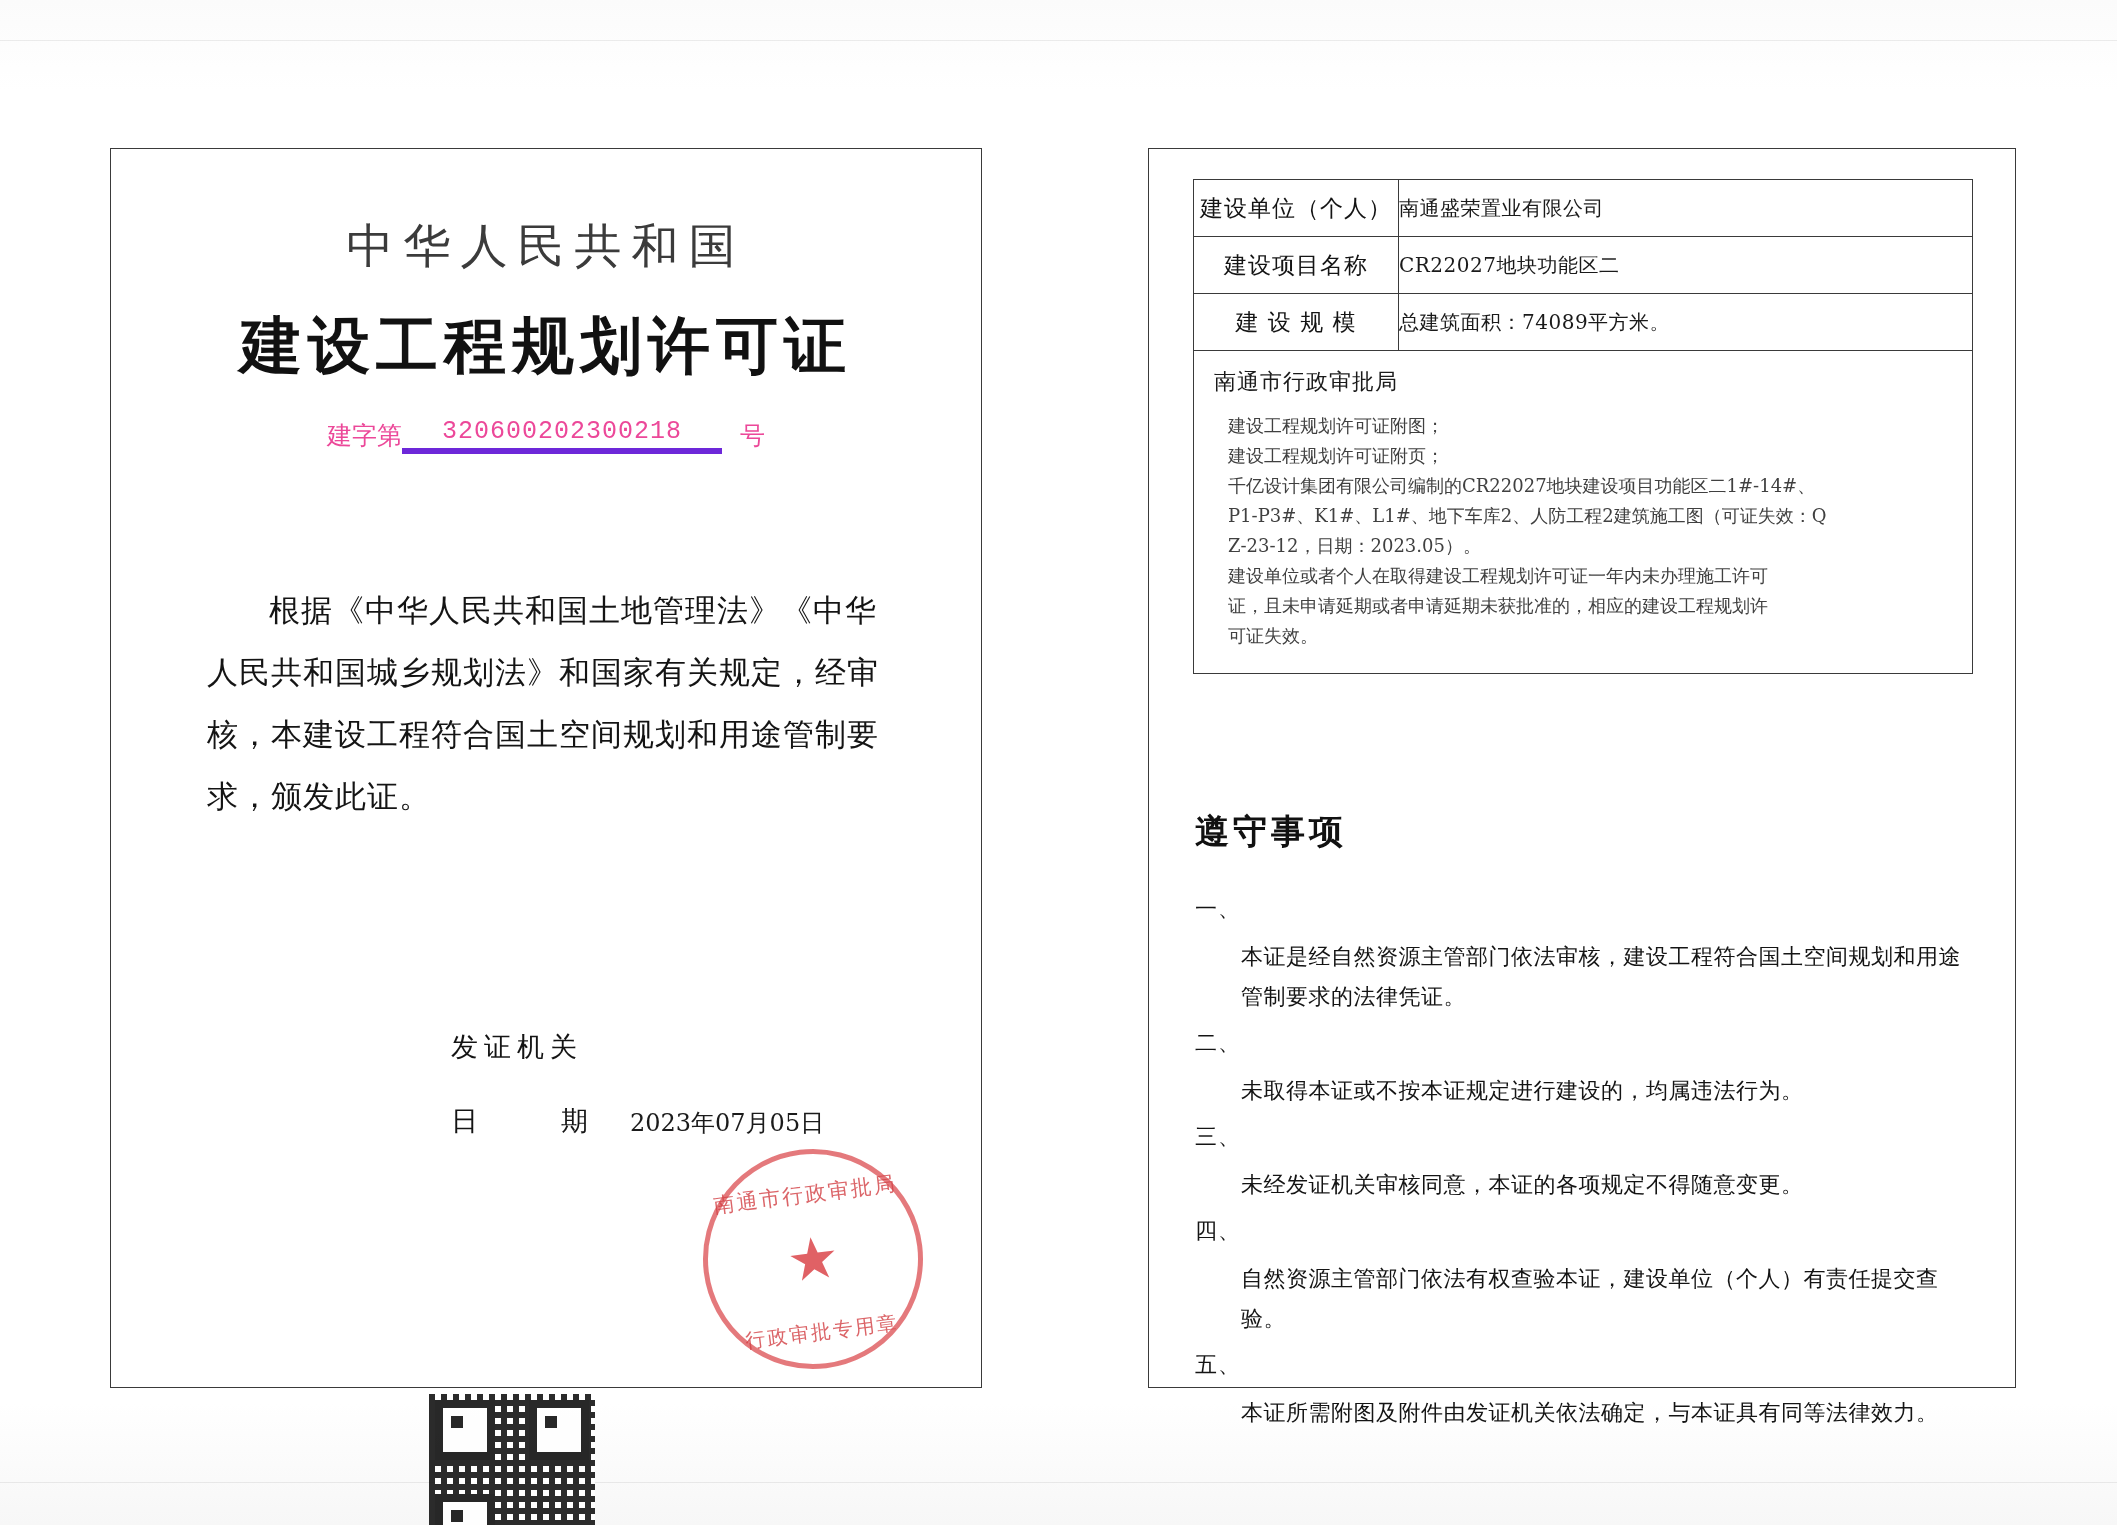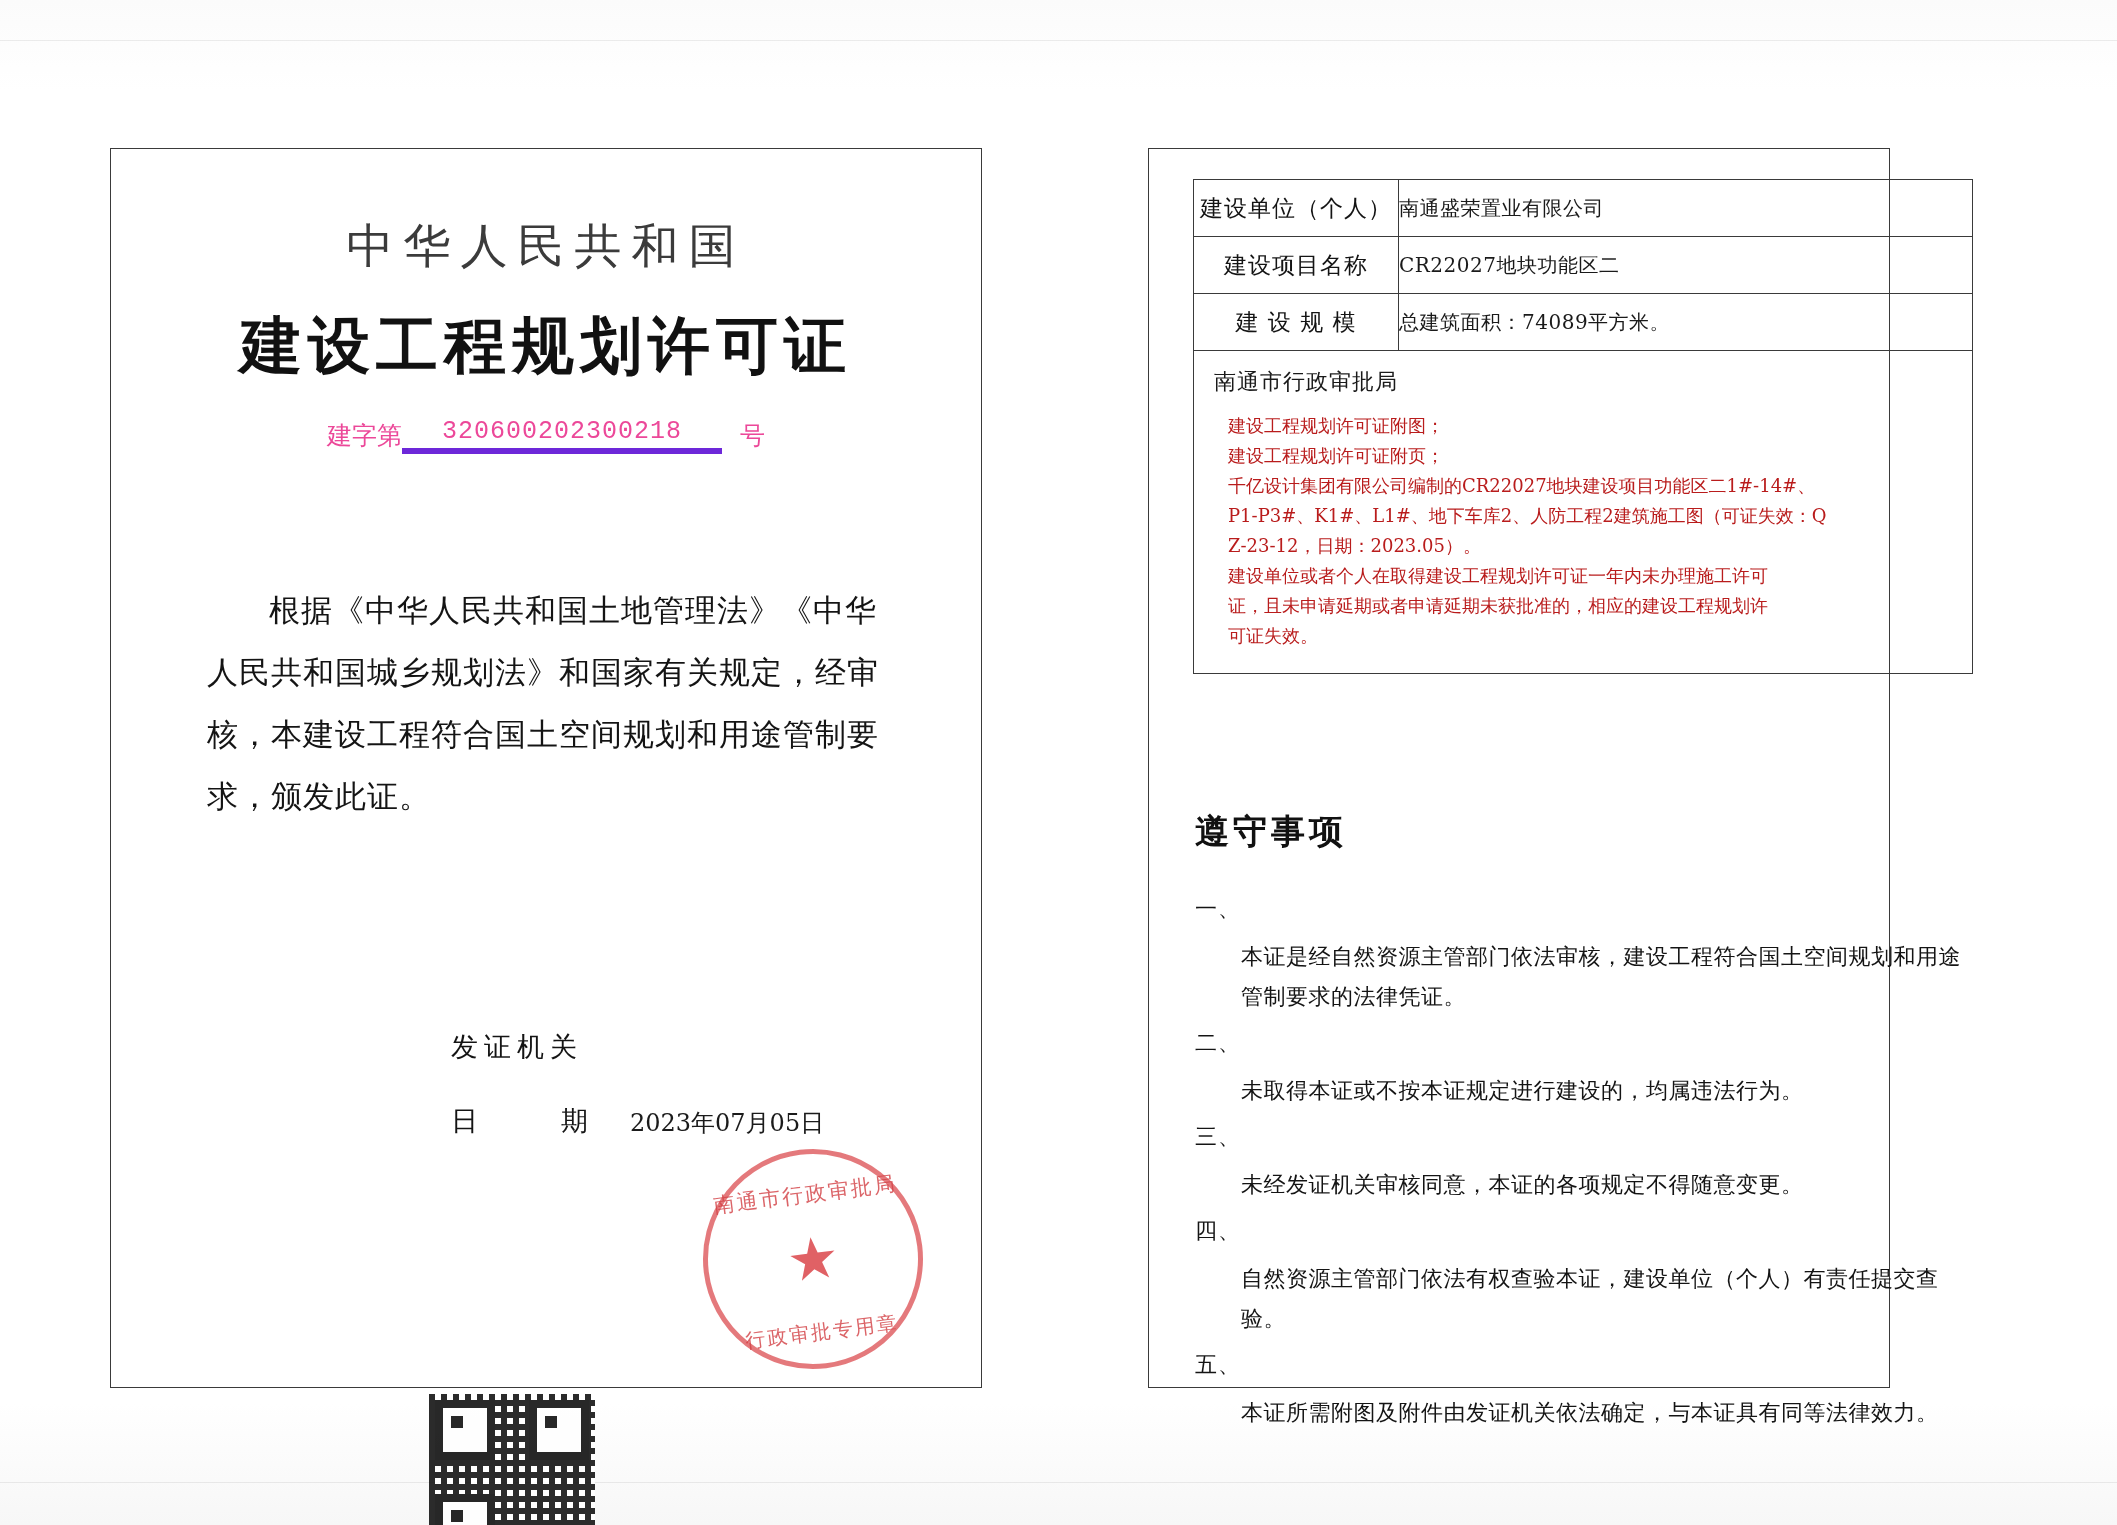--- a/index.html
+++ b/index.html
@@ -40,21 +40,21 @@
   }
   .panel-left {
     left: 110px;
     top: 148px;
     width: 872px;
     height: 1240px;
   }
   .panel-right {
     left: 1148px;
     top: 148px;
-    width: 742px;
+    width: 868px;
     height: 1240px;
   }
 
   
   .cert-country {
     position: absolute;
     top: 66px;
     left: 0;
     width: 100%;
     text-align: center;
@@ -246,21 +246,21 @@
     vertical-align: top;
   }
   .attach-title {
     font-size: 22px;
     margin-bottom: 14px;
     letter-spacing: 1px;
   }
   .attach-body {
     font-size: 18px;
     line-height: 30px;
-    color: #b91c1c;
+    color: #404040;
     padding-left: 14px;
   }
 
   .rules-title {
     position: absolute;
     left: 46px;
     top: 660px;
     font-family: "DejaVu Serif", serif;
     font-size: 34px;
     font-weight: 700;

